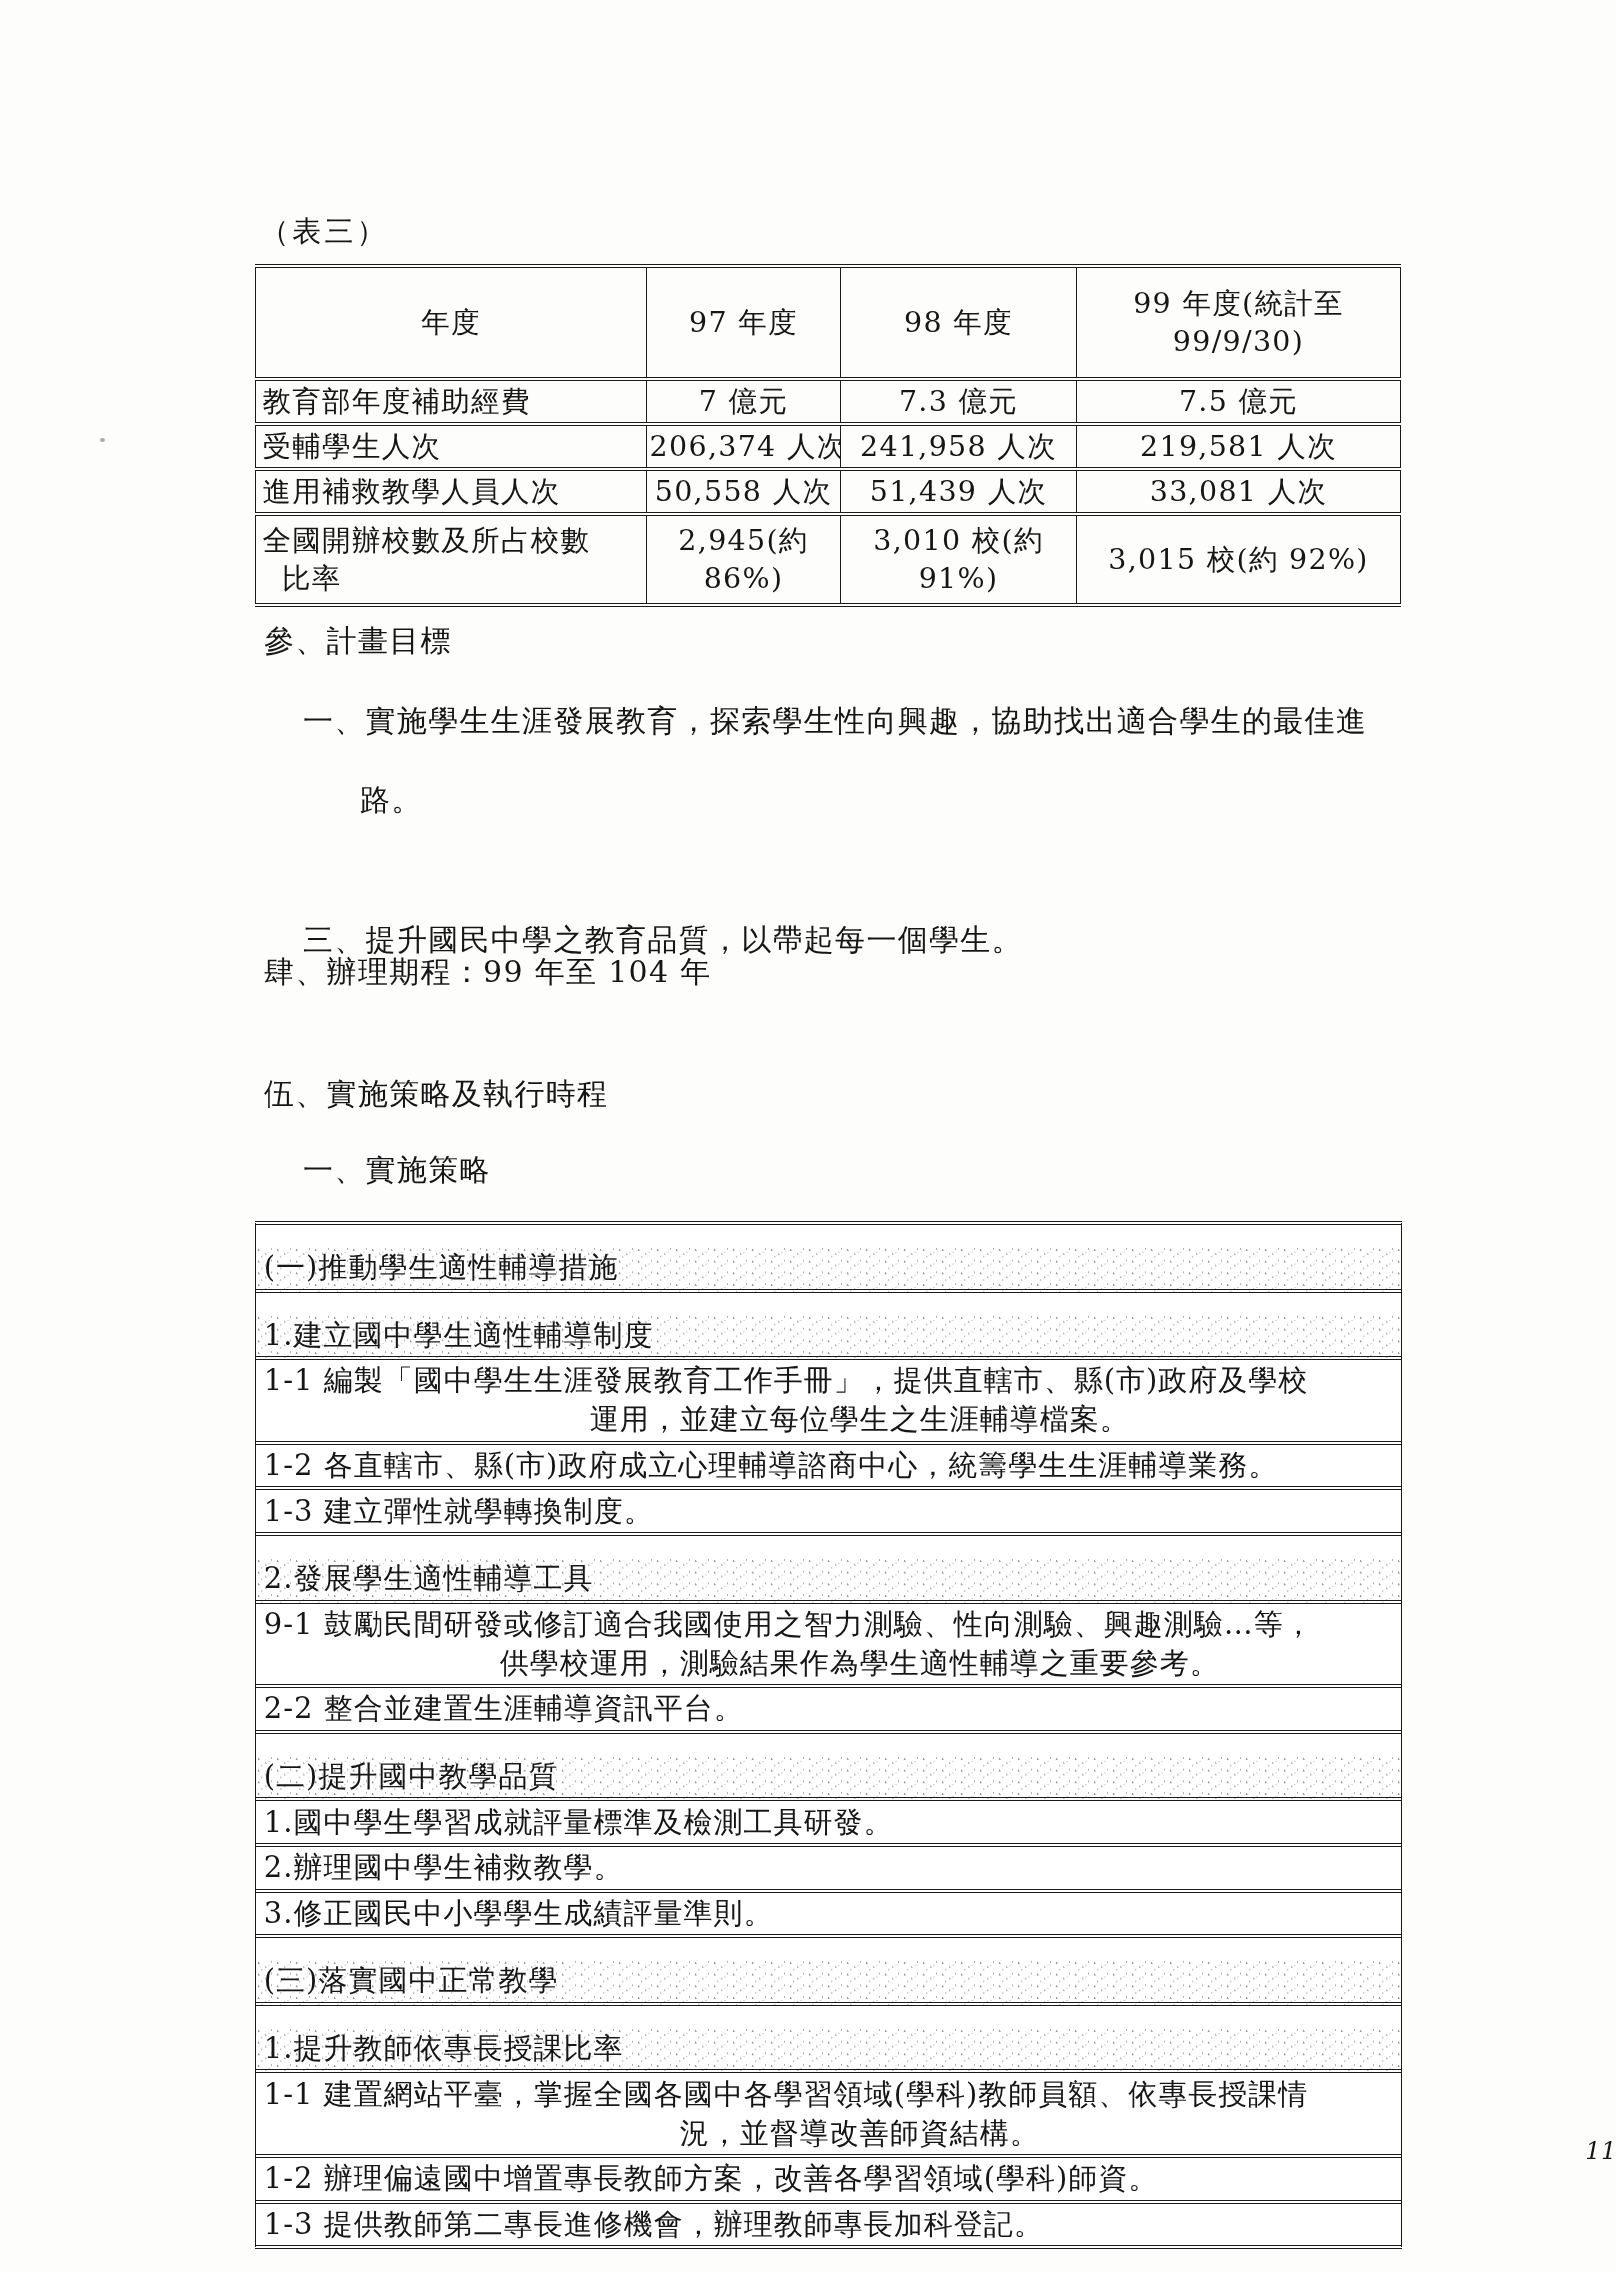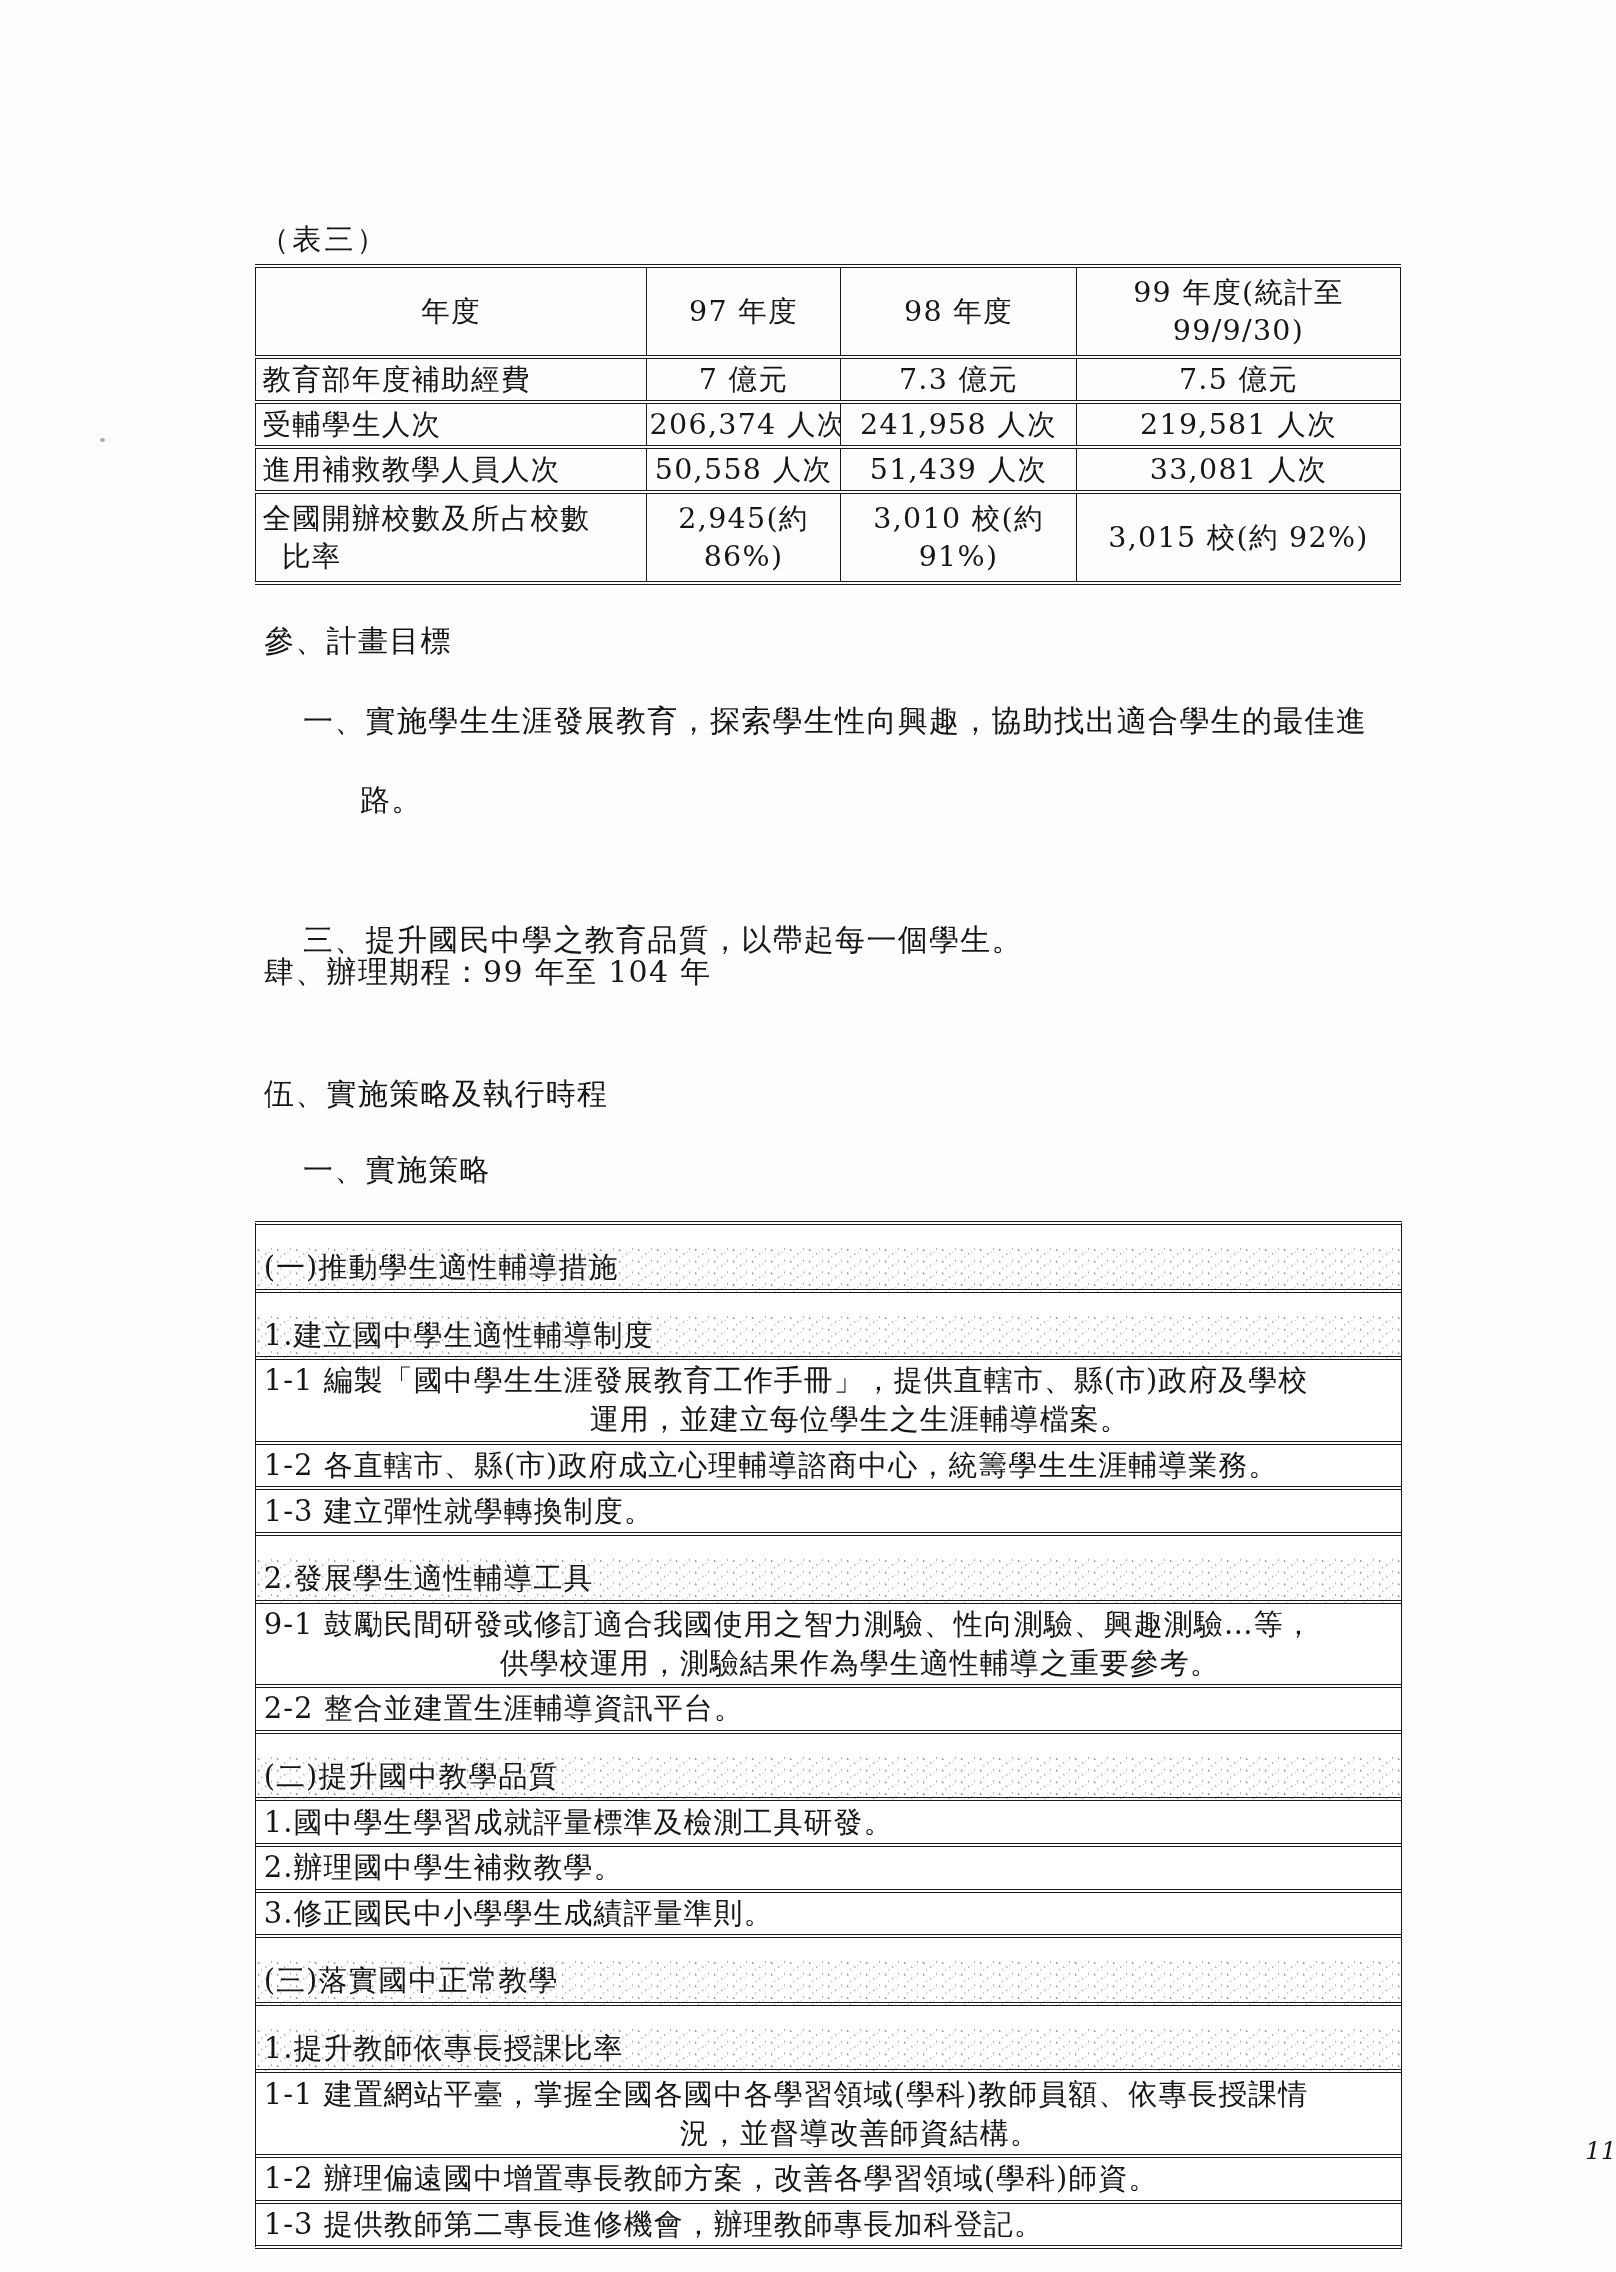--- a/index.html
+++ b/index.html
@@ -10,36 +10,36 @@
     background:#fdfdfc;
     font-family:"DejaVu Serif","Liberation Serif",serif;
     color:#161616;
     overflow:hidden;
   }
   .speck{
     position:absolute;left:100px;top:438px;width:4.5px;height:3.9px;
     border-radius:50%;background:#8f8f8f;opacity:.75;
   }
   .cap{
-    position:absolute;left:260px;top:220px;
+    position:absolute;left:260px;top:212px;
     font-size:29px;letter-spacing:3.2px;white-space:nowrap;
   }
   
   .t1{
     position:absolute;left:255px;top:264px;width:1145px;
     border-collapse:collapse;table-layout:fixed;
     font-size:28.5px;letter-spacing:1.3px;
   }
   .t1 td{
     border-left:1.9px solid #1a1a1a;border-right:1.9px solid #1a1a1a;
     border-top:4.5px double #1a1a1a;border-bottom:4.5px double #1a1a1a;
     vertical-align:middle;text-align:center;padding:0 2.6px;
     overflow:hidden;
   }
-  .t1 tr.h{height:91px;}
+  .t1 tr.h{height:113px;}
   .t1 tr.s{height:45px;}
   .t1 tr.b{height:91px;}
   .t1 .lab{text-align:left;padding-left:6.5px;}
   .t1 .ln{line-height:1.32;white-space:nowrap;}
   .t1 .ind{padding-left:19.4px;}
   
   .para{
     position:absolute;font-size:30px;letter-spacing:1.3px;
     white-space:nowrap;line-height:1;
   }

